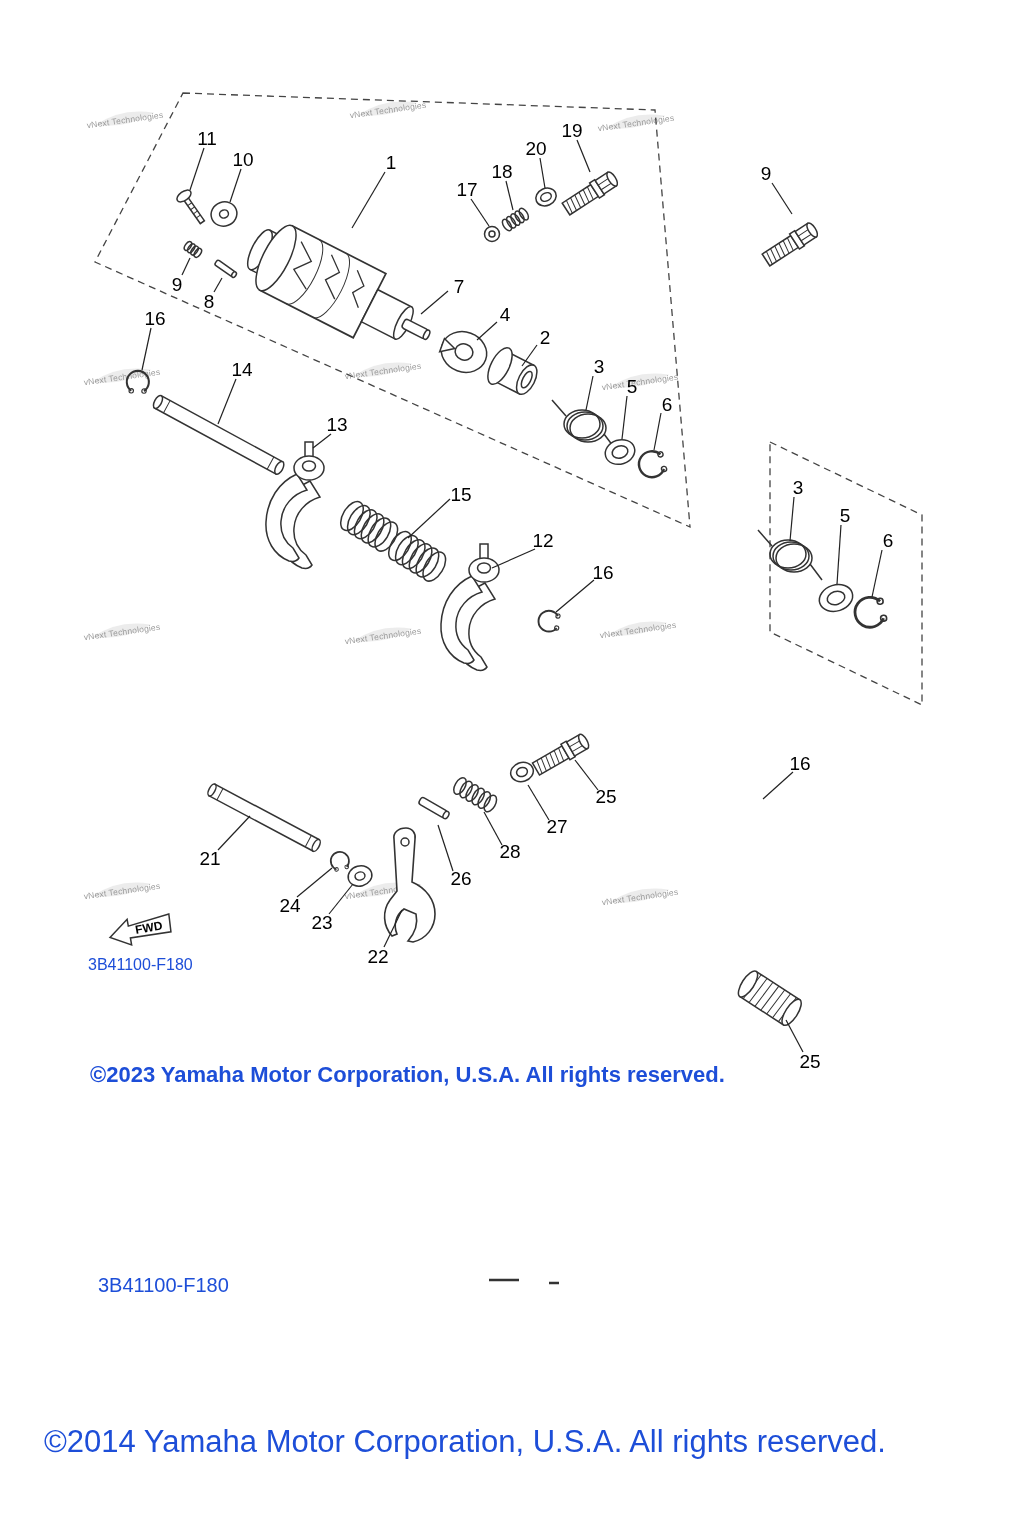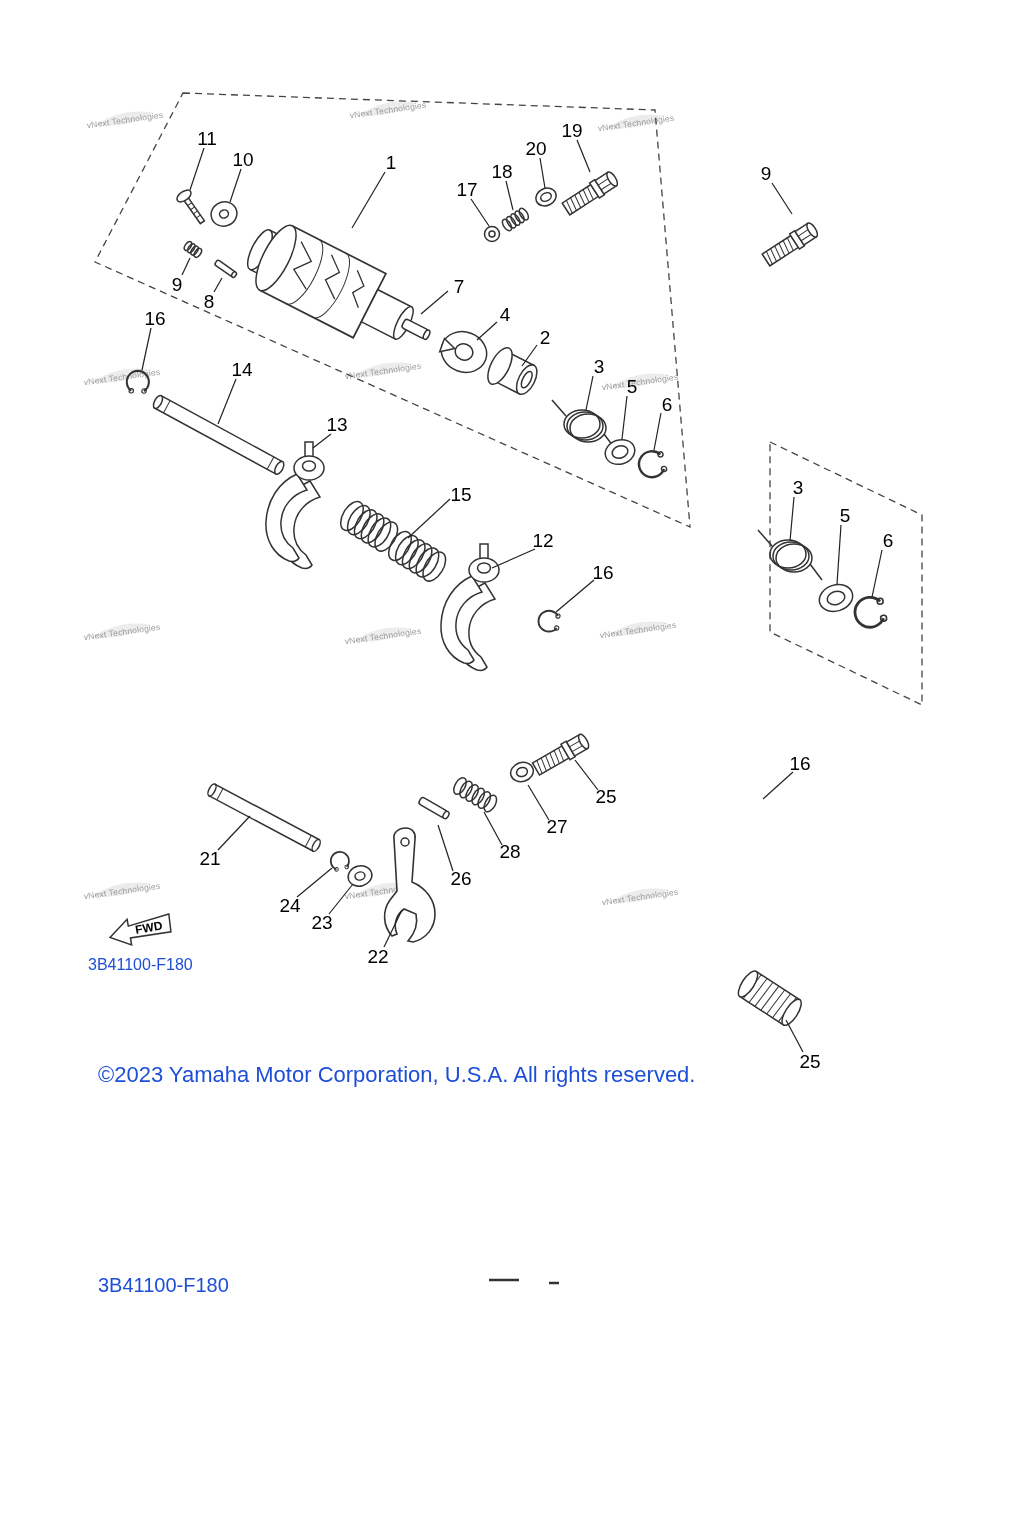--- a/index.html
+++ b/index.html
@@ -356,18 +356,19 @@
         <text x="322" y="922" class="callout">23</text>
         <line x1="384" y1="947" x2="402" y2="910" class="leader"></line>
         <text x="378" y="956" class="callout">22</text>
         <line x1="803" y1="1052" x2="786" y2="1020" class="leader"></line>
         <text x="810" y="1061" class="callout">25</text>
       </g>
 </svg>
 
 <div class="txt" style="left:88px; top:956px; font-size:16px;">3B41100-F180</div>
 
-<div class="txt" style="left:98px; top:1062px; font-size:22px;">©2023 Yamaha Motor Corporation, U.S.A. All rights reserved.</div>
+<div class="txt" style="left:90px; top:1062px; font-size:22px;font-weight:bold;">©2023 Yamaha Motor Corporation, U.S.A. All rights reserved.</div>
 
 <div class="txt" style="left:98px; top:1274px; font-size:20px;">3B41100-F180</div>
 
+<div class="txt" style="left:44px; top:1424px; font-size:31px;">©2014 Yamaha Motor Corporation, U.S.A. All rights reserved.</div>
 
 </div>
 
 </body></html>

